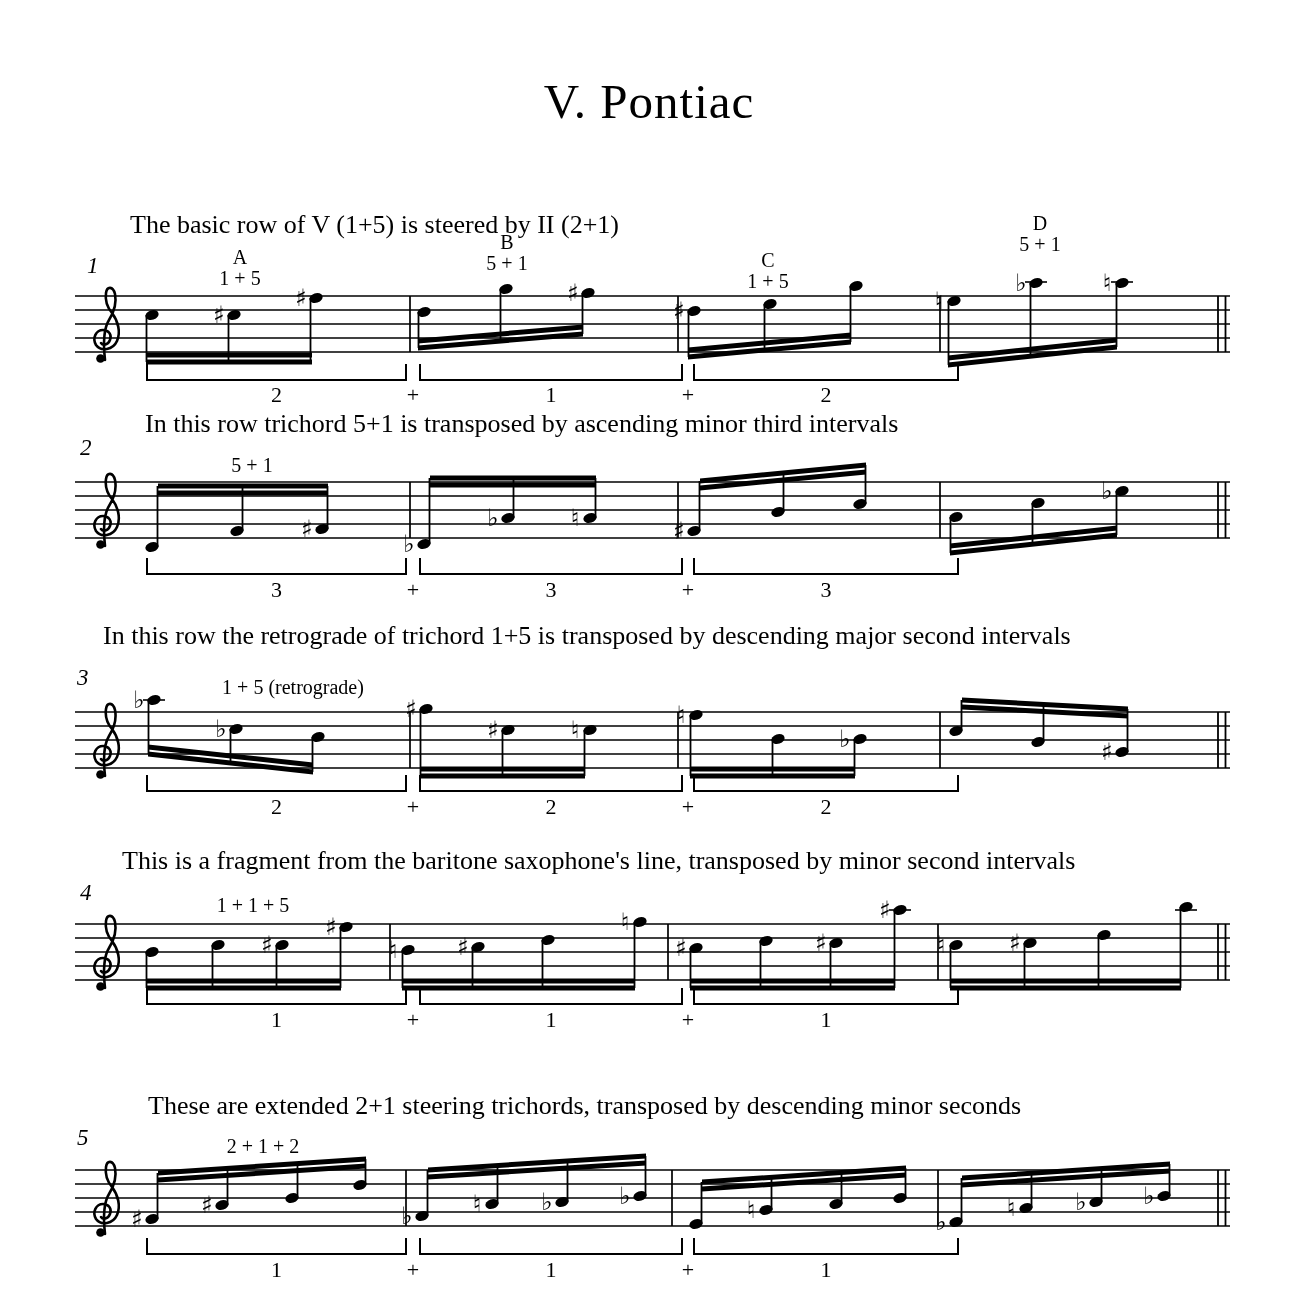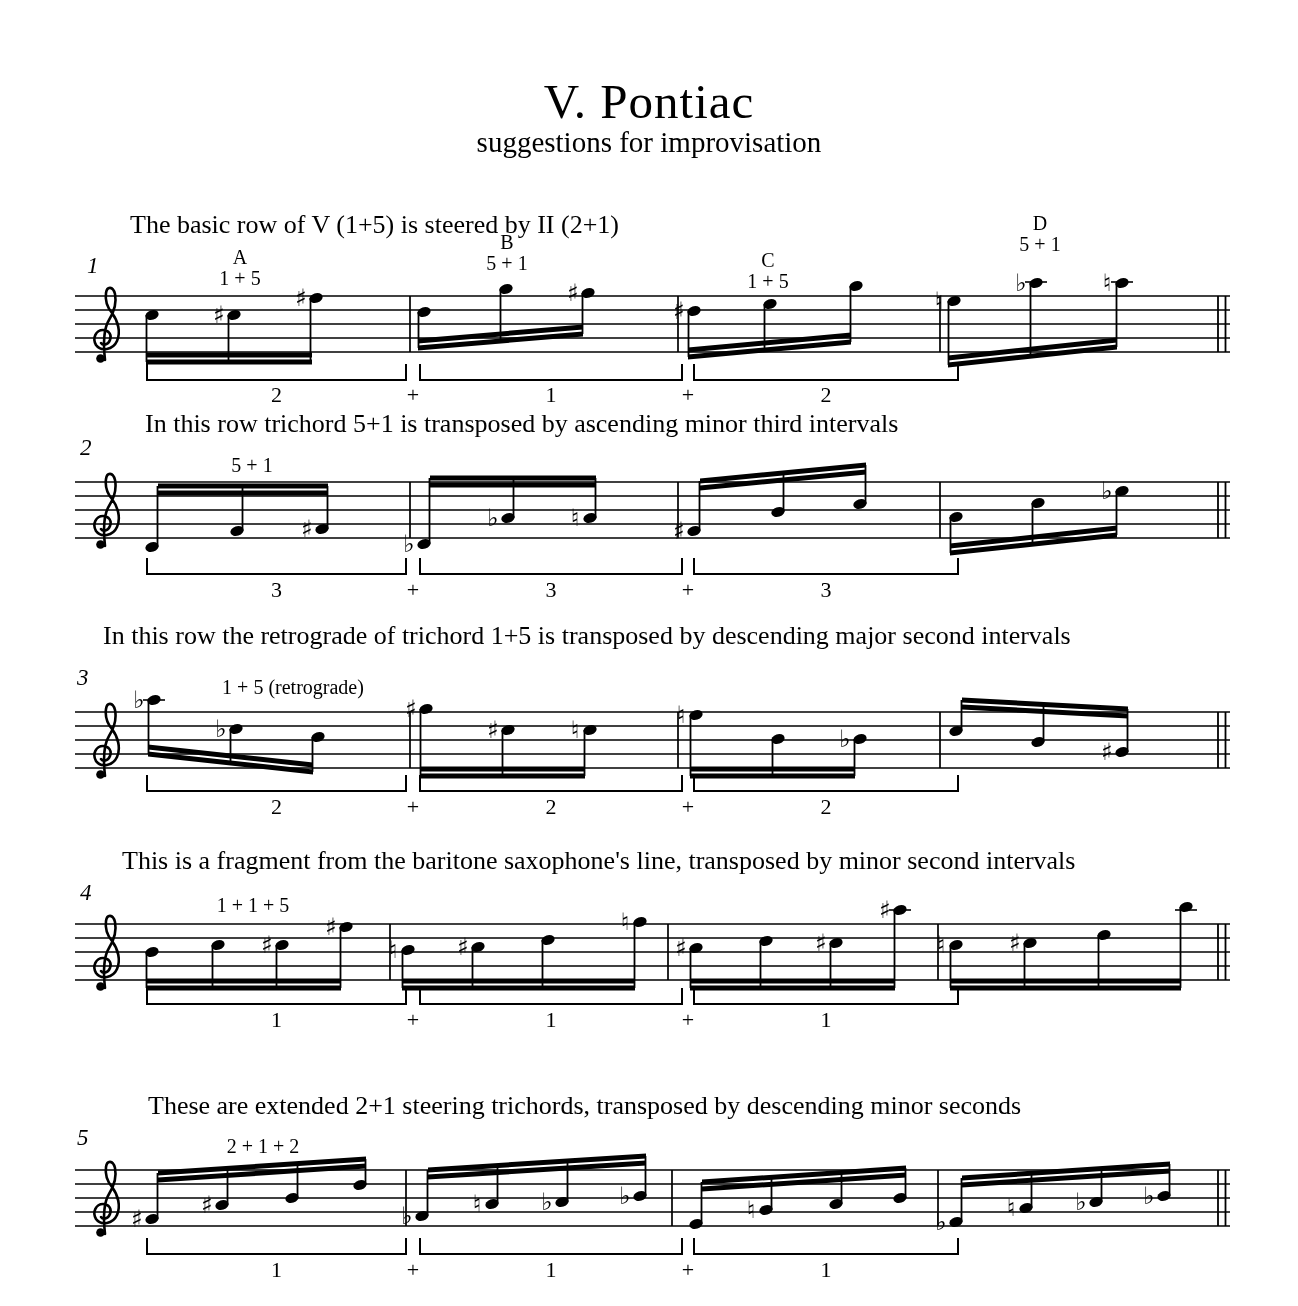--- a/index.html
+++ b/index.html
@@ -15,21 +15,20 @@
   svg text.tlabel{font-size:20px;}
   svg text.bnum{font-size:22px;}
   svg text.acc{font-family:"DejaVu Sans",sans-serif;font-size:24px;}
 </style>
 </head>
 <body>
 
 <div class="page">
   <div class="header">
     <div class="title">V. Pontiac</div>
-    <div class="subtitle">suggestions for improvisation</div>
   </div>
   <svg id="score" width="1298" height="1306" viewBox="0 0 1298 1306" xmlns="http://www.w3.org/2000/svg">
       <text x="130" y="221" class="caption" text-anchor="start">The basic row of V (1+5) is steered by II (2+1)</text>
       <text x="87" y="261" class="sysnum" text-anchor="start">1</text>
       <line x1="75" y1="284" x2="1230" y2="284" stroke="#000000" stroke-width="1.4"></line>
       <line x1="75" y1="298" x2="1230" y2="298" stroke="#000000" stroke-width="1.4"></line>
       <line x1="75" y1="312" x2="1230" y2="312" stroke="#000000" stroke-width="1.4"></line>
       <line x1="75" y1="326" x2="1230" y2="326" stroke="#000000" stroke-width="1.4"></line>
       <line x1="75" y1="340" x2="1230" y2="340" stroke="#000000" stroke-width="1.4"></line>
       <path d="M 17 64 C 15 46 16 32 21 24 C 26 16 29 8 27 -2 C 25 -10 19 -10 18 -3 C 17 4 19 11 24 17 C 30 25 33 36 29 45 C 25 54 13 56 8 49 C 4 42 8 34 15 34 C 21 34 24 39 22 44 C 20 49 15 50 13 47" fill="none" stroke="#000000" stroke-width="2.6" stroke-linecap="round" transform="translate(88 284)"></path>

